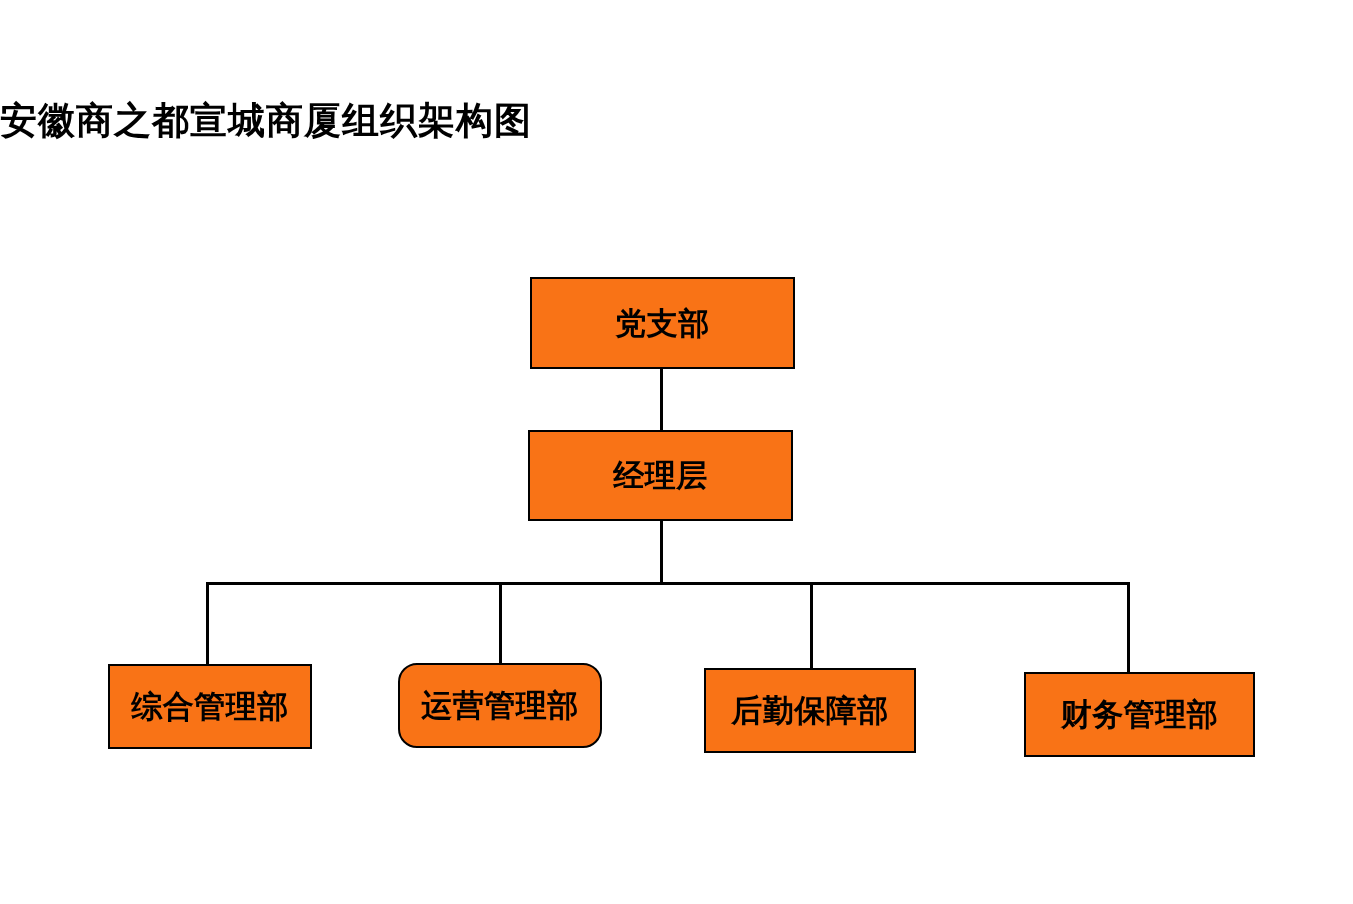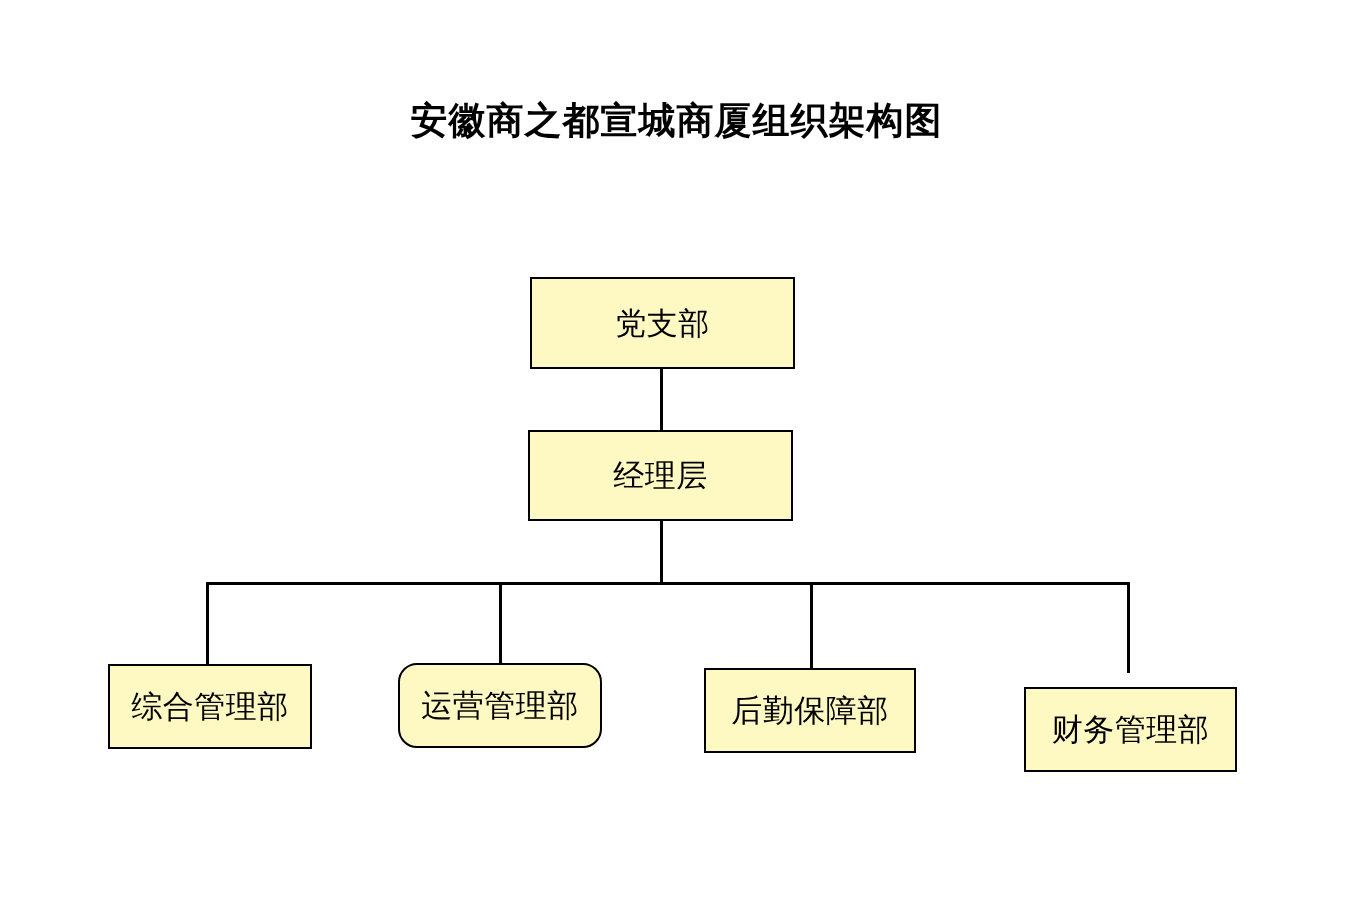--- a/index.html
+++ b/index.html
@@ -18,40 +18,39 @@
     height: 904px;
     background: #ffffff;
     overflow: hidden;
   }
   
   .chart-title {
     position: absolute;
     left: 0;
     top: 94px;
     width: 1353px;
-    text-align: center;
     font-family: "DejaVu Serif", "Liberation Serif", serif;
     font-weight: bold;
     font-size: 37px;
     line-height: 52px;
     letter-spacing: 1px;
     color: #000000;
     white-space: nowrap;
   }
   
   .node {
     position: absolute;
     box-sizing: border-box;
     border: 2.5px solid #000000;
-    background: #fef9c3;
+    background: #f97316;
     display: flex;
     align-items: center;
     justify-content: center;
     font-family: "DejaVu Serif", "Liberation Serif", serif;
-    font-weight: normal;
+    font-weight: bold;
     color: #000000;
     white-space: nowrap;
   }
   .node-label {
     display: block;
     font-size: 31px;
     line-height: 1;
     letter-spacing: 0.5px;
   }
   .node.level-1 .node-label,
@@ -107,17 +106,17 @@
   </div>
 
   <div class="node level-3" style="left:398px; top:663px; width:204px; height:85px;border-radius:19px;">
     <span class="node-label">运营管理部</span>
   </div>
 
   <div class="node level-3" style="left:704px; top:668px; width:212px; height:85px;">
     <span class="node-label">后勤保障部</span>
   </div>
 
-  <div class="node level-3" style="left:1024px; top:687px; width:213px; height:85px;">
+  <div class="node level-3" style="left:1024px; top:672px; width:231px; height:85px;">
     <span class="node-label">财务管理部</span>
   </div>
 
 </div>
 
 </body></html>

